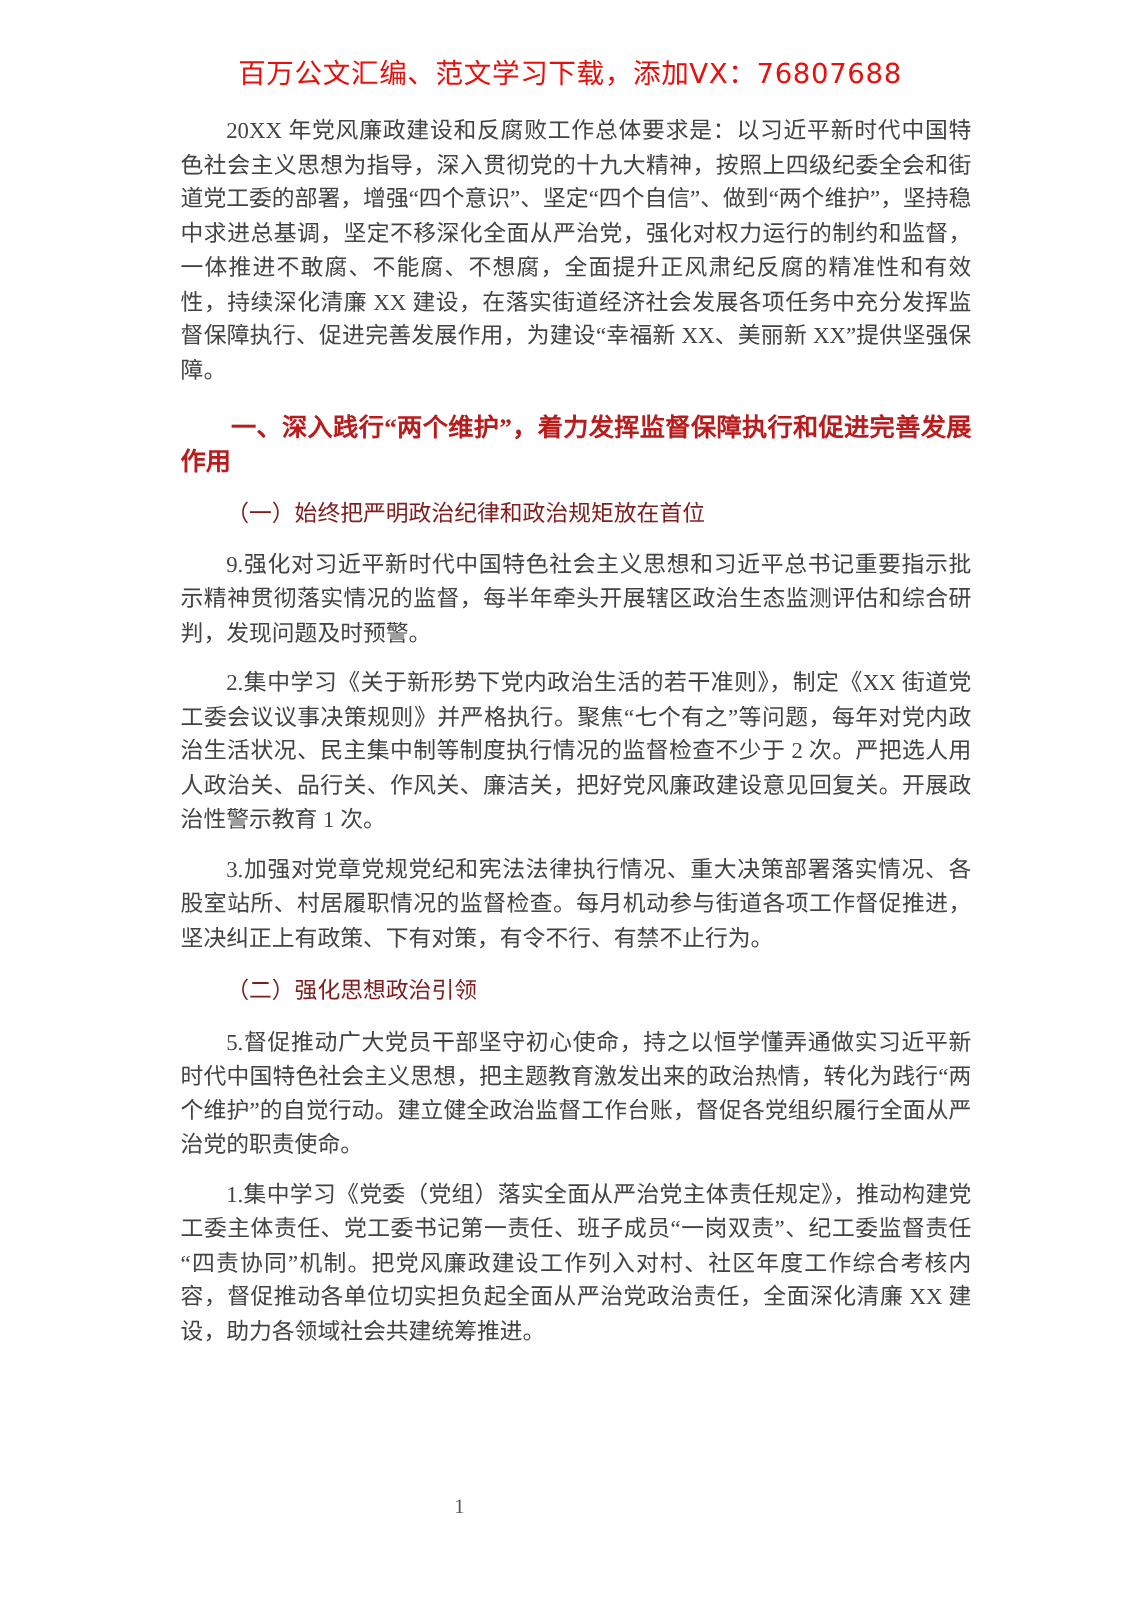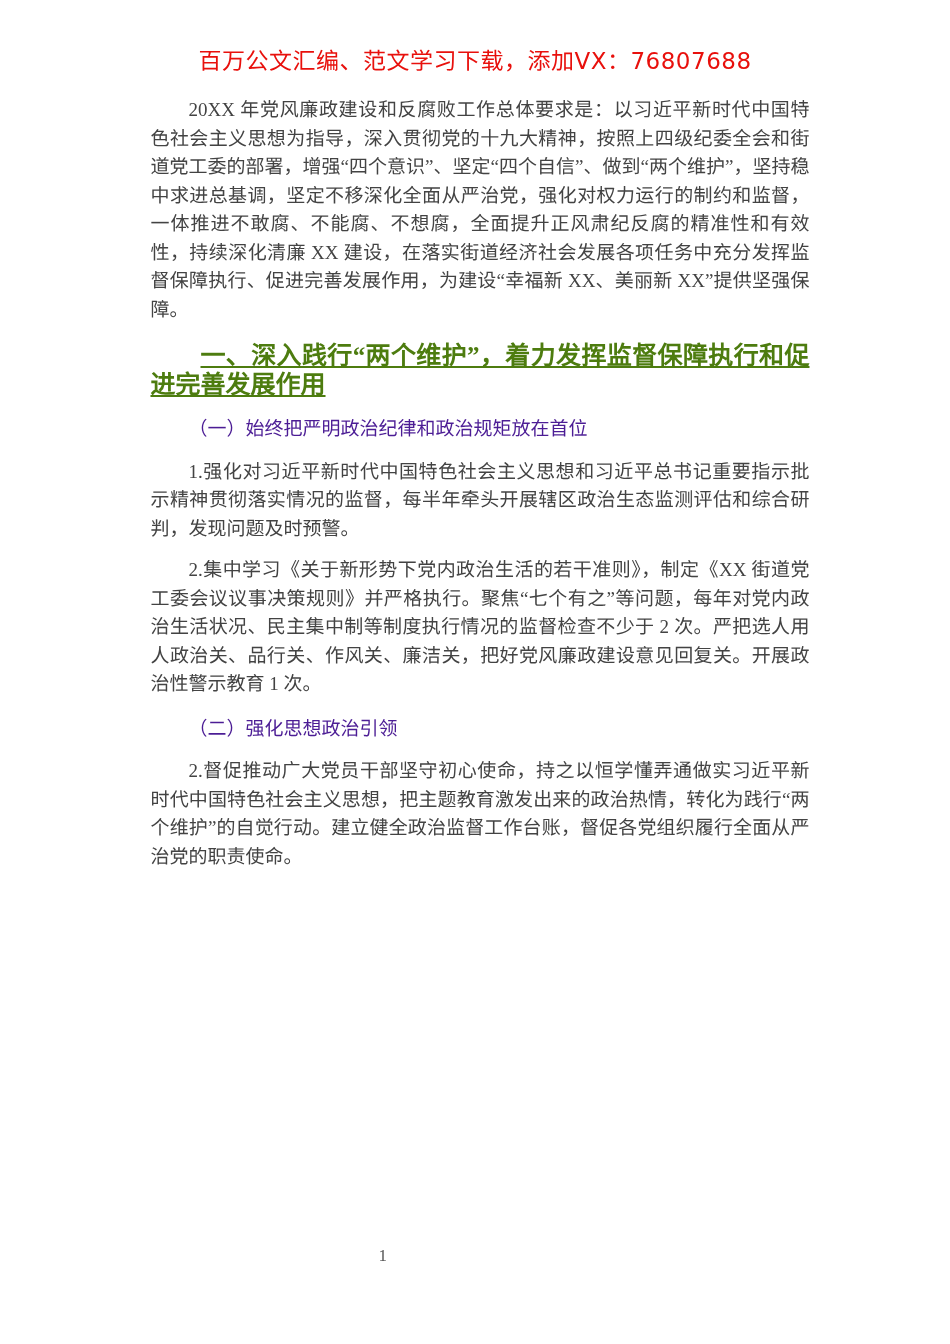--- a/index.html
+++ b/index.html
@@ -31,30 +31,29 @@
     color: #434343;
     text-align: justify;
   }
   .para {
     margin: 0 0 13px 0;
     text-indent: 2em;
   }
   .heading {
     margin: 18px 0 16px 0;
     text-indent: 2em;
-    font-size: 25px;
+    font-size: 21px;
     font-weight: bold;
-    color: #4d7c0f;
-    text-decoration: underline;
+    color: #b91c1c;
   }
   .subheading {
     margin: 16px 0 14px 0;
     text-indent: 2em;
     font-weight: normal;
-    color: #4c1d95;
+    color: #7f1d1d;
   }
   .page-number {
     position: absolute;
     left: 356px;
     top: 1246px;
     font-size: 17px;
     color: #575757;
     font-family: "Liberation Serif", "DejaVu Serif", serif;
   }
 </style>
@@ -66,30 +65,32 @@
   <div class="promo" style="color: rgb(232, 16, 12);">百万公文汇编、范文学习下载，添加VX：76807688</div>
 
   <div class="doc-body">
 
     <p class="para">20XX 年党风廉政建设和反腐败工作总体要求是：以习近平新时代中国特色社会主义思想为指导，深入贯彻党的十九大精神，按照上四级纪委全会和街道党工委的部署，增强“四个意识”、坚定“四个自信”、做到“两个维护”，坚持稳中求进总基调，坚定不移深化全面从严治党，强化对权力运行的制约和监督，一体推进不敢腐、不能腐、不想腐，全面提升正风肃纪反腐的精准性和有效性，持续深化清廉 XX 建设，在落实街道经济社会发展各项任务中充分发挥监督保障执行、促进完善发展作用，为建设“幸福新 XX、美丽新 XX”提供坚强保障。</p>
 
     <p class="heading">一、深入践行“两个维护”，着力发挥监督保障执行和促进完善发展作用</p>
 
     <p class="subheading">（一）始终把严明政治纪律和政治规矩放在首位</p>
 
-    <p class="para">1.强化对习近平新时代中国特色社会主义思想和习近平总书记重要指示批示精神贯彻落实情况的监督，每半年牵头开展辖区政治生态监测评估和综合研判，发现问题及时预警。</p>
+    <p class="para">9.强化对习近平新时代中国特色社会主义思想和习近平总书记重要指示批示精神贯彻落实情况的监督，每半年牵头开展辖区政治生态监测评估和综合研判，发现问题及时预警。</p>
 
     <p class="para">2.集中学习《关于新形势下党内政治生活的若干准则》，制定《XX 街道党工委会议议事决策规则》并严格执行。聚焦“七个有之”等问题，每年对党内政治生活状况、民主集中制等制度执行情况的监督检查不少于 2 次。严把选人用人政治关、品行关、作风关、廉洁关，把好党风廉政建设意见回复关。开展政治性警示教育 1 次。</p>
 
+    <p class="para">3.加强对党章党规党纪和宪法法律执行情况、重大决策部署落实情况、各股室站所、村居履职情况的监督检查。每月机动参与街道各项工作督促推进，坚决纠正上有政策、下有对策，有令不行、有禁不止行为。</p>
 
 
     <p class="subheading">（二）强化思想政治引领</p>
 
-    <p class="para">2.督促推动广大党员干部坚守初心使命，持之以恒学懂弄通做实习近平新时代中国特色社会主义思想，把主题教育激发出来的政治热情，转化为践行“两个维护”的自觉行动。建立健全政治监督工作台账，督促各党组织履行全面从严治党的职责使命。</p>
+    <p class="para">5.督促推动广大党员干部坚守初心使命，持之以恒学懂弄通做实习近平新时代中国特色社会主义思想，把主题教育激发出来的政治热情，转化为践行“两个维护”的自觉行动。建立健全政治监督工作台账，督促各党组织履行全面从严治党的职责使命。</p>
 
 
 
+    <p class="para">1.集中学习《党委（党组）落实全面从严治党主体责任规定》，推动构建党工委主体责任、党工委书记第一责任、班子成员“一岗双责”、纪工委监督责任“四责协同”机制。把党风廉政建设工作列入对村、社区年度工作综合考核内容，督促推动各单位切实担负起全面从严治党政治责任，全面深化清廉 XX 建设，助力各领域社会共建统筹推进。</p>
 
   </div>
 
   <div class="page-number">1</div>
 
 </div>
 
 </body></html>

